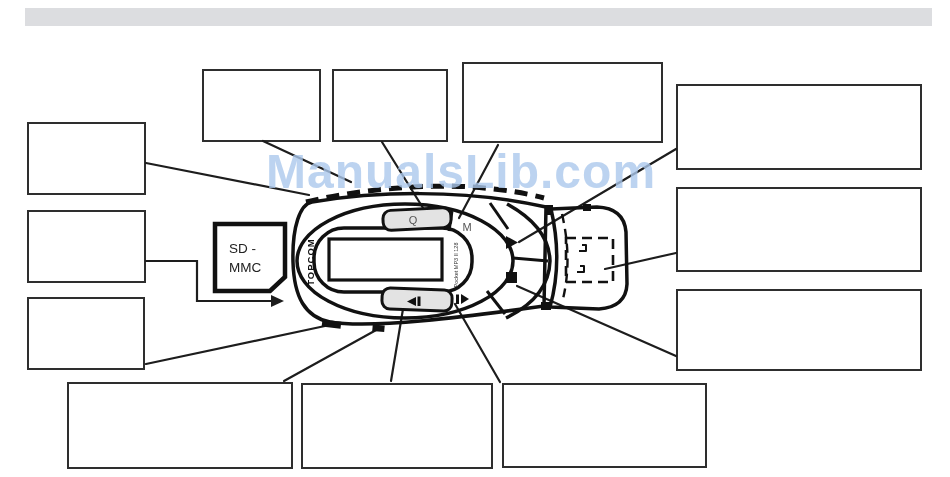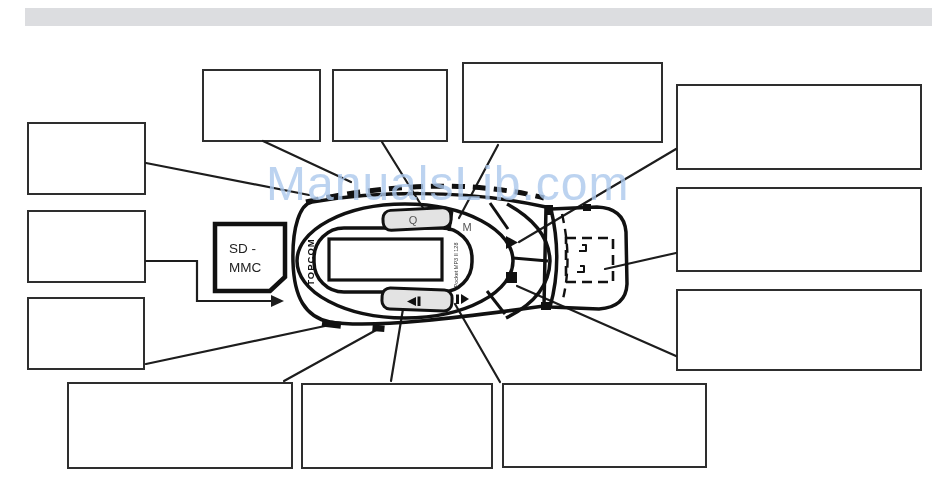--- a/index.html
+++ b/index.html
@@ -6,22 +6,22 @@
   .stage{
     position:relative;width:950px;height:477px;background:#fff;overflow:hidden;
     font-family:"Liberation Sans", sans-serif;
   }
   .top-bar{position:absolute;left:25px;top:8px;width:907px;height:18px;background:#dcdde0;}
   .box{
     position:absolute;border:2px solid #2e2e2e;background:#fff;box-sizing:border-box;
   }
   svg{position:absolute;left:0;top:0;}
   .watermark{
-    position:absolute;left:266px;top:156px;
-    font-size:48px;font-weight:normal;letter-spacing:1px;
+    position:absolute;left:266px;top:144px;
+    font-size:48px;font-weight:bold;letter-spacing:1px;
     color:rgba(171,200,236,0.8);
     pointer-events:none;white-space:nowrap;z-index:5;
   }
   .leader{stroke:#1d1d1d;stroke-width:2.2;stroke-linecap:round;}
   .devline{stroke:#111;fill:none;stroke-linejoin:round;}
   text{font-family:"Liberation Sans", sans-serif;}
 </style>
 </head>
 <body>
 

